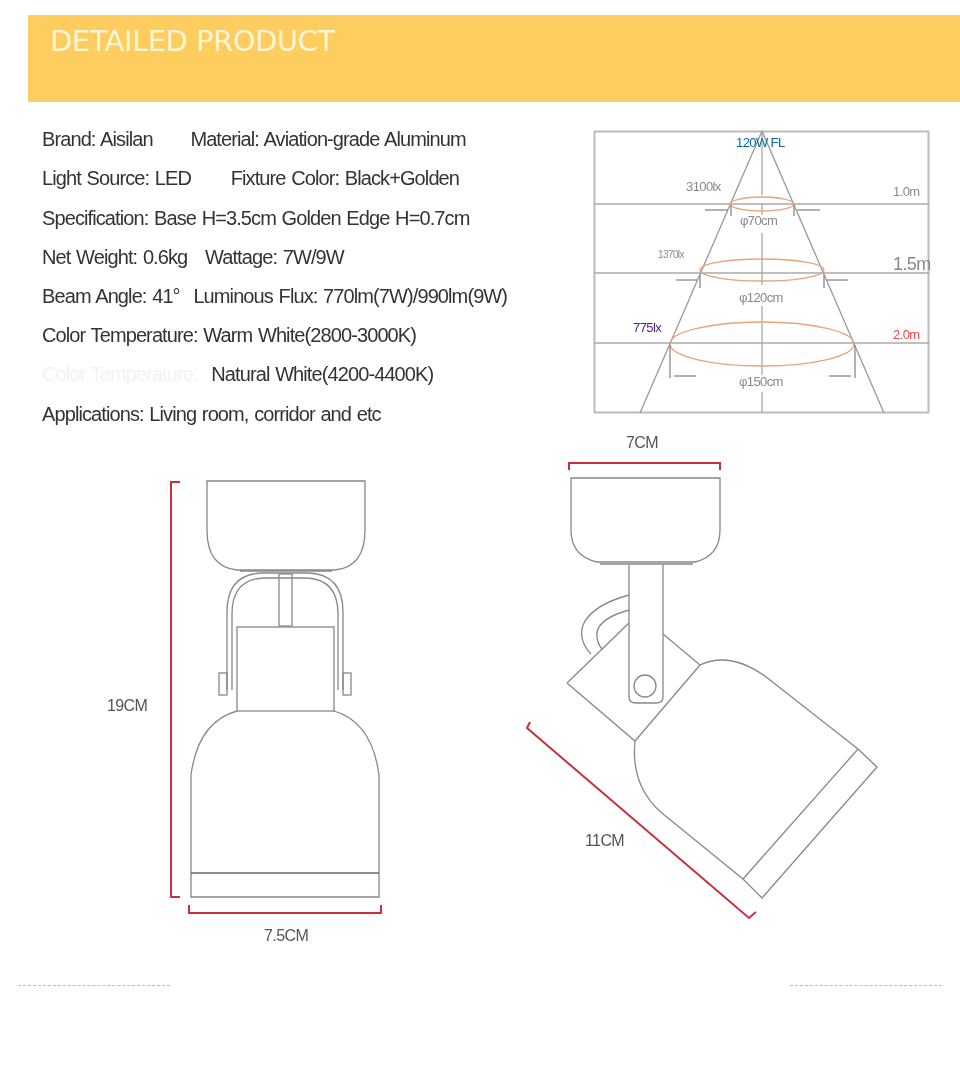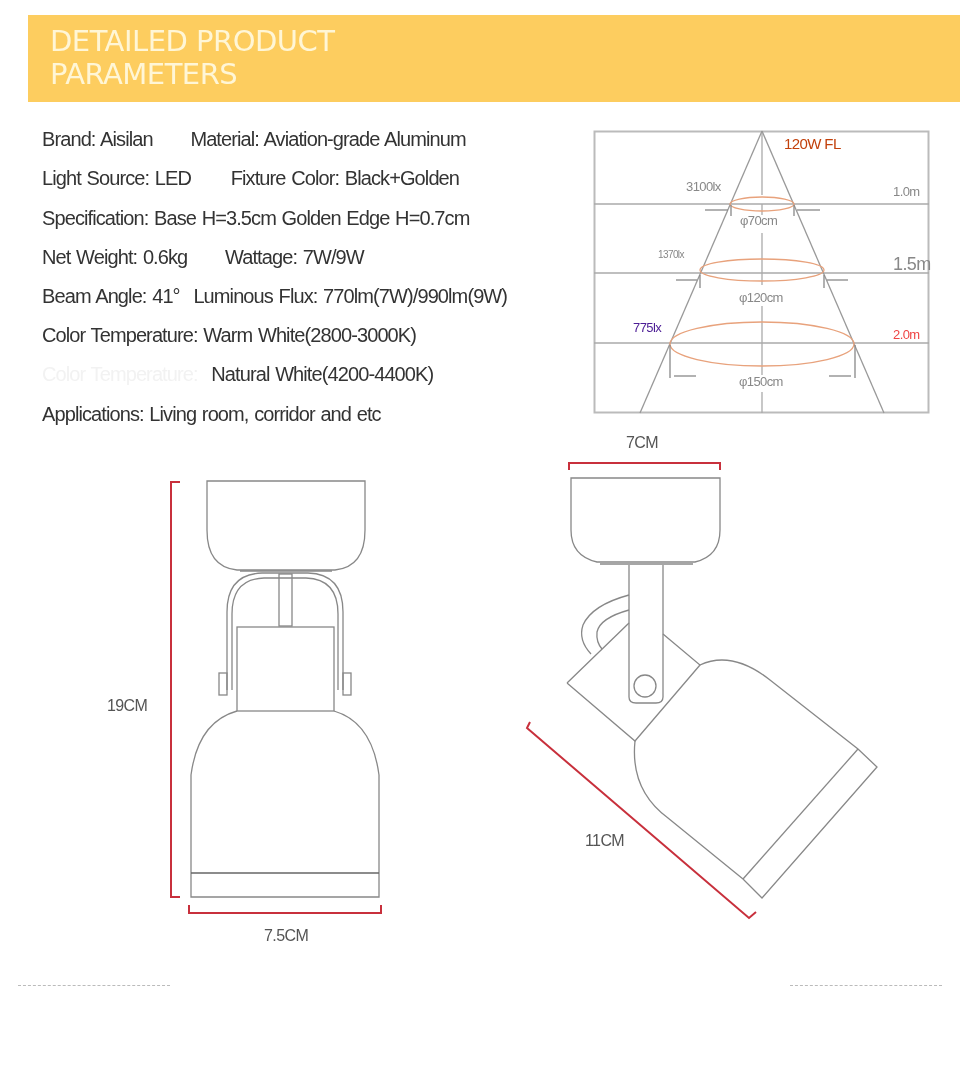--- a/index.html
+++ b/index.html
@@ -15,37 +15,36 @@
   .note-row{position:absolute;left:0;top:974px;width:960px;height:22px;}
   .note-text{position:absolute;left:176px;top:1px;font-size:14px;color:#555;letter-spacing:-0.7px;white-space:nowrap;}
   .dash{position:absolute;top:11px;height:0;border-top:1px dashed #bbb;}
 </style>
 </head>
 <body>
 
 <div class="banner">
   <div class="banner-title">
     <div>DETAILED PRODUCT</div>
-    <div>PARAMETERS</div>
   </div>
 </div>
 
 <div class="specs">
   <div class="spec-line" style="top:0px">
     <span>Brand: Aisilan</span>
     <span style="margin-left:32px">Material: Aviation-grade Aluminum</span>
   </div>
   <div class="spec-line" style="top:39px">
     <span>Light Source: LED</span>
     <span style="margin-left:34px">Fixture Color: Black+Golden</span>
   </div>
   <div class="spec-line" style="top:79px">Specification: Base H=3.5cm  Golden Edge H=0.7cm</div>
   <div class="spec-line" style="top:118px">
     <span>Net Weight: 0.6kg</span>
-    <span style="margin-left:32px">Wattage: 7W/9W</span>
+    <span style="margin-left:12px">Wattage: 7W/9W</span>
   </div>
   <div class="spec-line" style="top:157px">
     <span>Beam Angle: 41°</span>
     <span style="margin-left:8px">Luminous Flux: 770lm(7W)/990lm(9W)</span>
   </div>
   <div class="spec-line" style="top:196px">Color Temperature: Warm White(2800-3000K)</div>
   <div class="spec-line" style="top:235px">
     <span class="ghost">Color Temperature:</span>
     <span style="margin-left:8px">Natural White(4200-4400K)</span>
   </div>
@@ -124,21 +123,21 @@
 
     <path d="M700 665 Q732 650 770 680 L858 749 L877 767 L762 898 L743 879 L668 818 Q630 790 635 741"></path>
     <line x1="858" y1="749" x2="743" y2="879"></line>
   </g>
   <g fill="none" stroke="#c8303c" stroke-width="2">
     <path d="M569 470 V463 H720 V470"></path>
     <path d="M530 722 L527 728 L749 918 L756 912"></path>
   </g>
 </svg>
 
-<div class="lbl" style="left:784px;top:135px;font-size:15px;color:#c2410c">120W  FL</div>
+<div class="lbl" style="left:736px;top:135px;font-size:13px;color:#0369a1">120W  FL</div>
 <div class="lbl" style="left:686px;top:179px;font-size:13px;color:#888">3100lx</div>
 <div class="lbl" style="left:893px;top:184px;font-size:13px;color:#888">1.0m</div>
 <div class="lbl" style="left:740px;top:213px;font-size:13px;color:#888">φ70cm</div>
 <div class="lbl" style="left:658px;top:249px;font-size:10px;color:#888">1370lx</div>
 <div class="lbl" style="left:893px;top:254px;font-size:18px;color:#888">1.5m</div>
 <div class="lbl" style="left:739px;top:290px;font-size:13px;color:#888">φ120cm</div>
 <div class="lbl" style="left:633px;top:320px;font-size:13px;color:#4c1d95">775lx</div>
 <div class="lbl" style="left:893px;top:327px;font-size:13px;color:#ef4444">2.0m</div>
 <div class="lbl" style="left:739px;top:374px;font-size:13px;color:#888">φ150cm</div>
 

